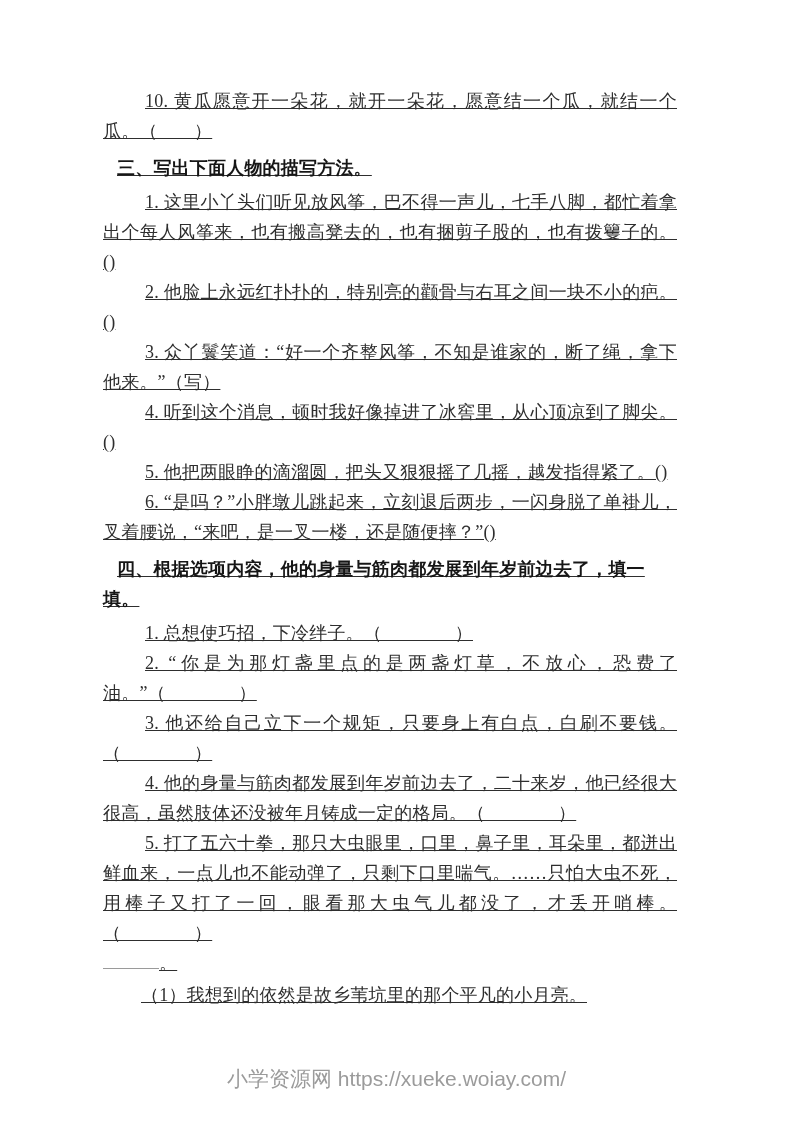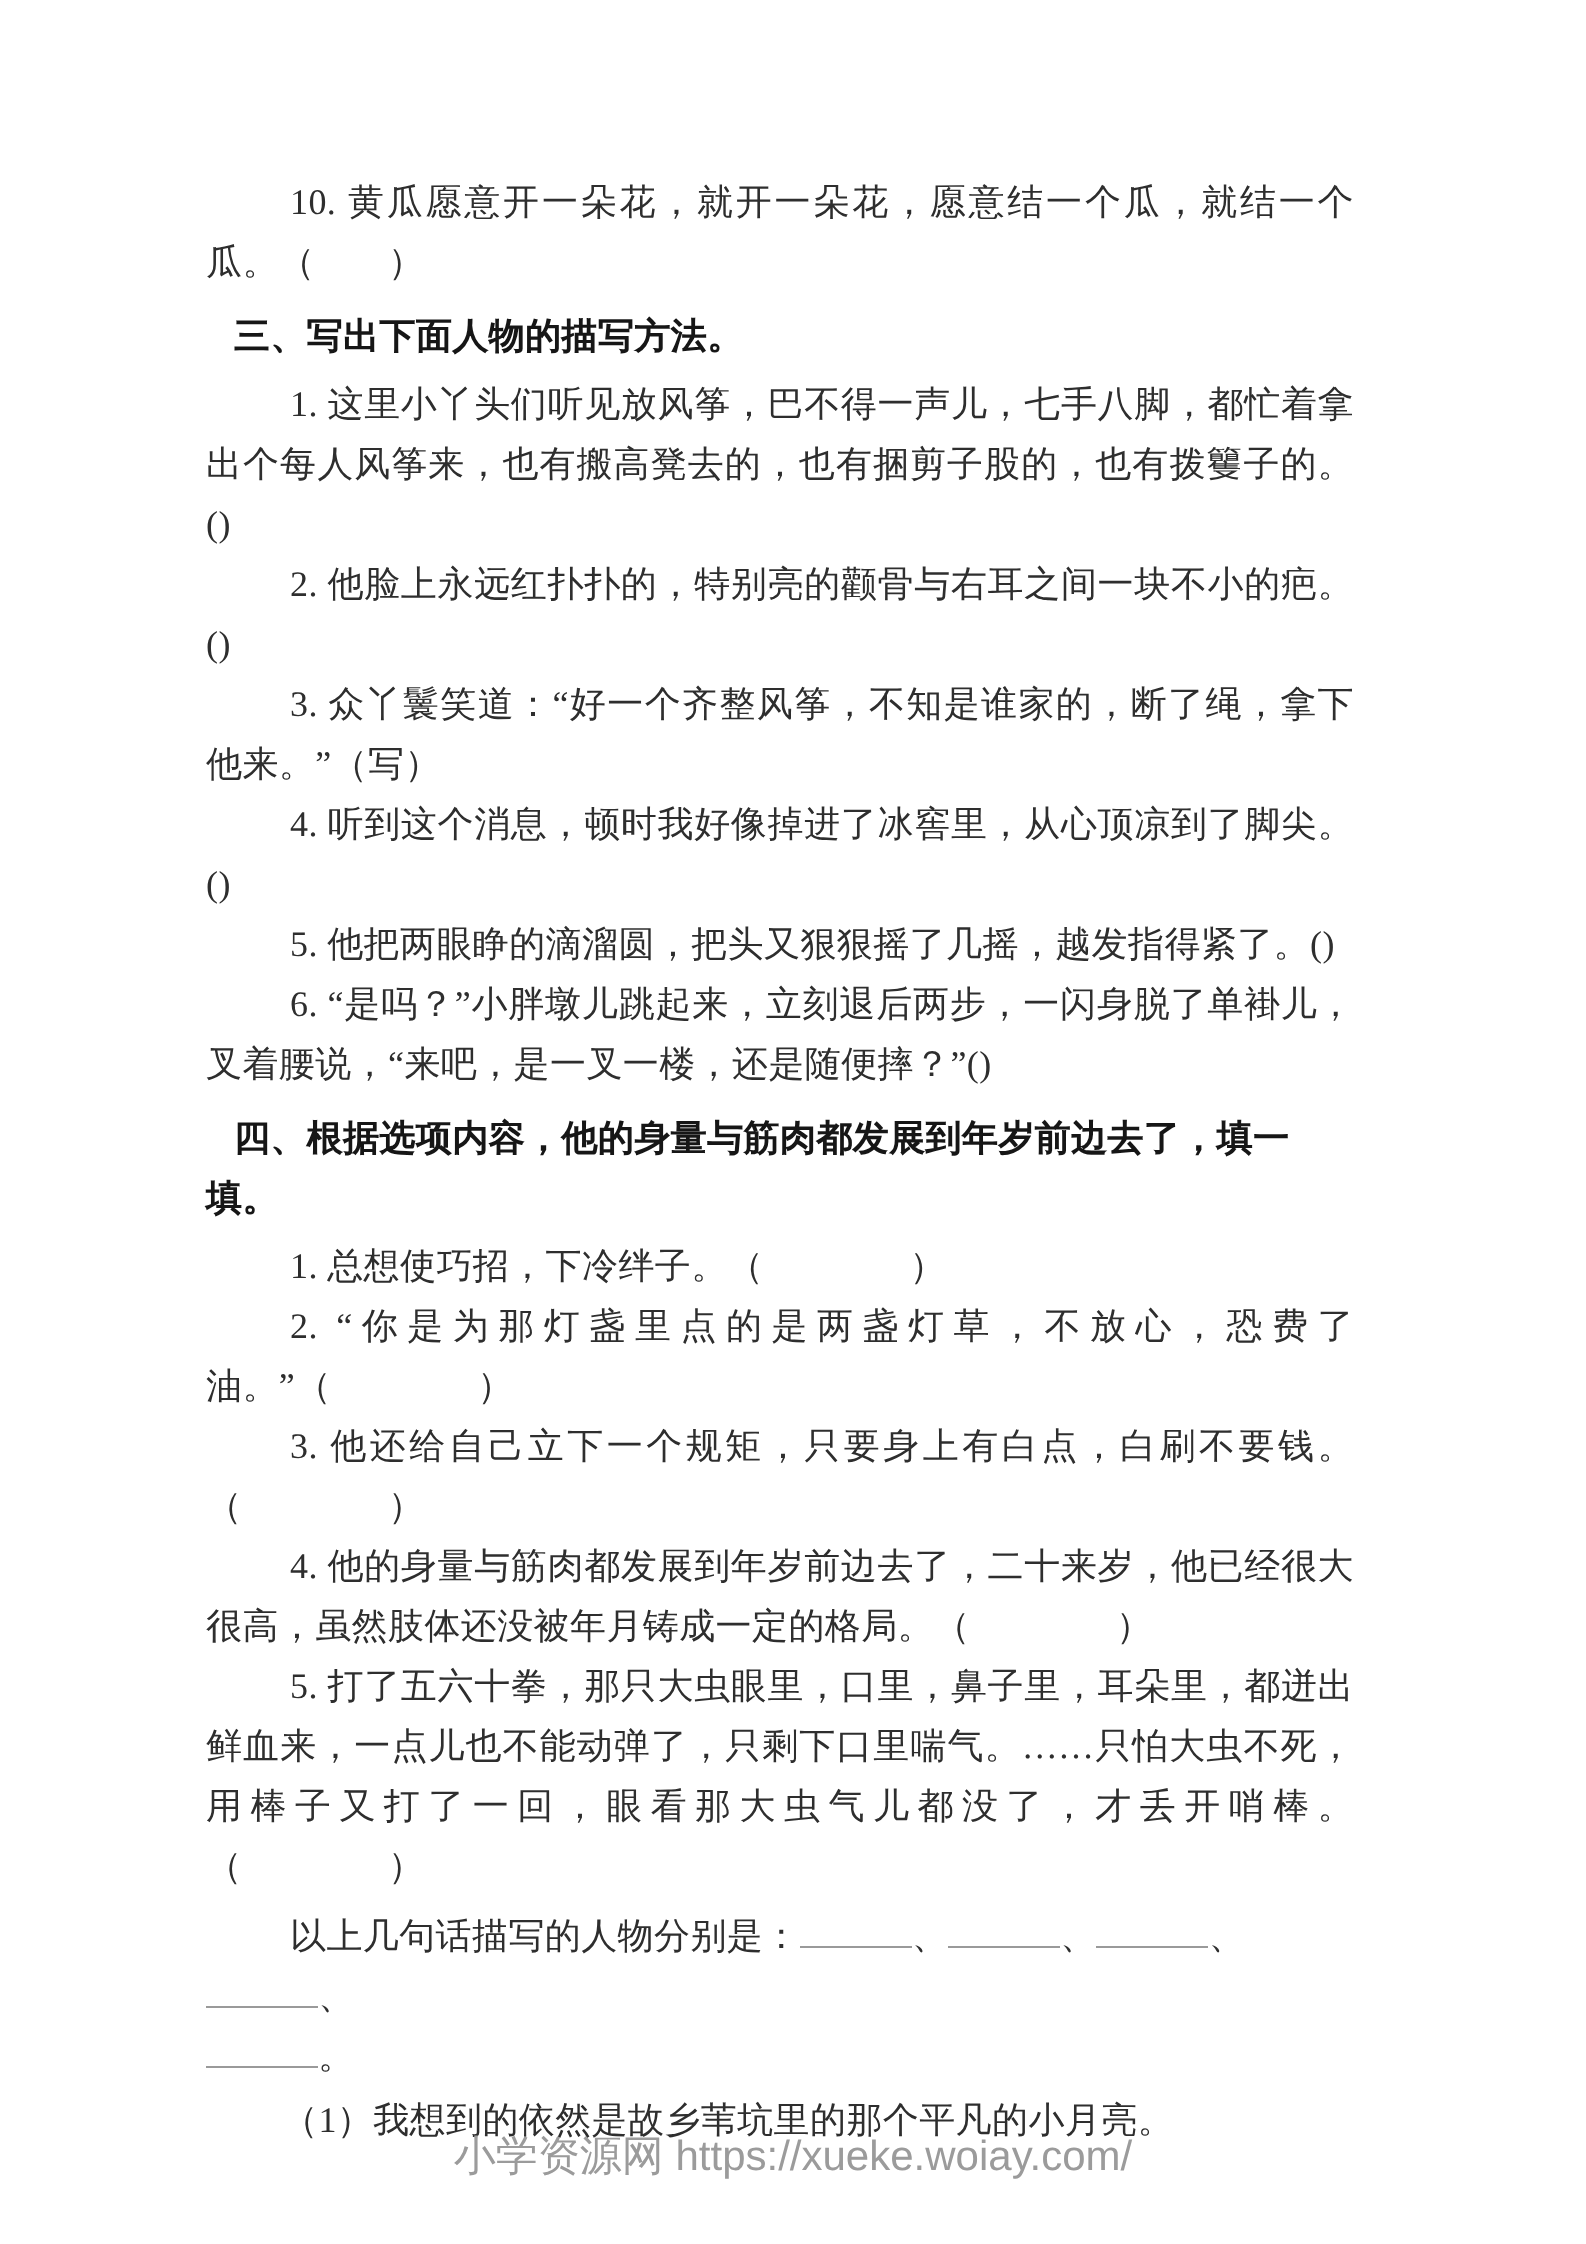--- a/index.html
+++ b/index.html
@@ -9,20 +9,21 @@
     height: 1122px;
     box-sizing: border-box;
     margin: 0 auto;
     overflow: hidden;
     background: var(--background, #ffffff);
     padding: 86px 116px 17px 103px;
     font-family: "Liberation Serif", "DejaVu Serif", serif;
     font-size: 18px;
     line-height: 30px;
     color: var(--text, #2e2e2e);
+    text-decoration: underline;
   }
   .para { margin: 0; text-align: justify; letter-spacing: 0.2px; }
   .item { text-indent: 42px; }
   .heading {
     font-family: "Liberation Sans", "DejaVu Sans", sans-serif;
     font-weight: bold;
     color: var(--heading, #161616);
     text-indent: 14px;
     margin: 7px 0 4px 0;
     text-align: left;
@@ -64,19 +65,18 @@
   <p class="para item">5. 他把两眼睁的滴溜圆，把头又狠狠摇了几摇，越发指得紧了。()</p>
   <p class="para item">6. “是吗？”小胖墩儿跳起来，立刻退后两步，一闪身脱了单褂儿，叉着腰说，“来吧，是一叉一楼，还是随便摔？”()</p>
 
   <p class="para heading">四、根据选项内容，他的身量与筋肉都发展到年岁前边去了，填一填。</p>
   <p class="para item">1. 总想使巧招，下冷绊子。（　　　　）</p>
   <p class="para item">2. “你是为那灯盏里点的是两盏灯草，不放心，恐费了油。”（　　　　）</p>
   <p class="para item">3. 他还给自己立下一个规矩，只要身上有白点，白刷不要钱。（　　　　）</p>
   <p class="para item">4. 他的身量与筋肉都发展到年岁前边去了，二十来岁，他已经很大很高，虽然肢体还没被年月铸成一定的格局。（　　　　）</p>
   <p class="para item">5. 打了五六十拳，那只大虫眼里，口里，鼻子里，耳朵里，都迸出鲜血来，一点儿也不能动弹了，只剩下口里喘气。……只怕大虫不死，用棒子又打了一回，眼看那大虫气儿都没了，才丢开哨棒。（　　　　）</p>
 
-  <p class="para summary"><span>以上几句话描写的人物分别是：</span><span class="blank"></span><span>、</span><span class="blank"></span><span>、</span><span class="blank"></span><span>、</span><span class="blank"></span><span>、</span></p>
   <p class="para summary-cont"><span class="blank"></span><span>。</span></p>
 
   <p class="para sentence">（1）我想到的依然是故乡苇坑里的那个平凡的小月亮。</p>
 
   <div class="footer">小学资源网 https://xueke.woiay.com/</div>
 </div>
 
 </body></html>

